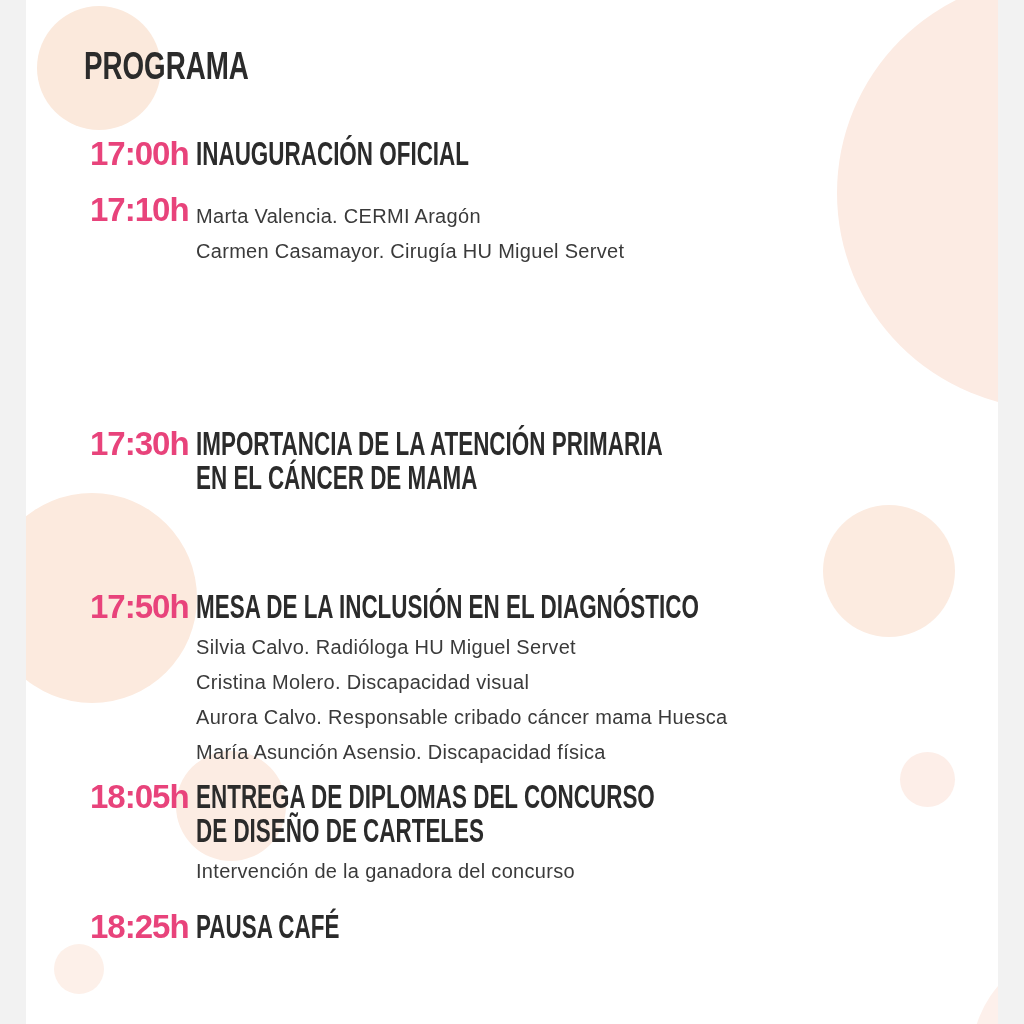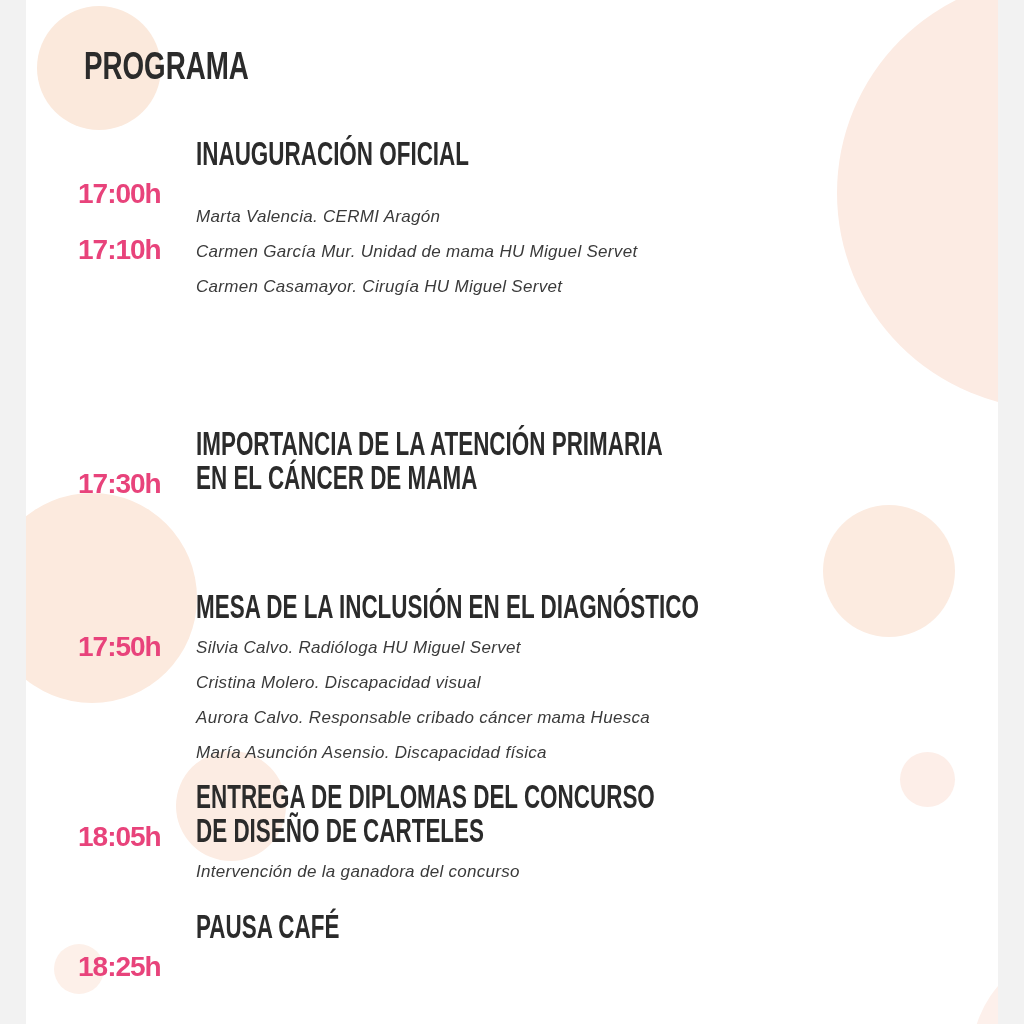--- a/index.html
+++ b/index.html
@@ -28,33 +28,33 @@
   .c-bottom-right  {left:945px; top:945px; width:230px;height:230px;background:#fdf0eb;}
 
   .page-title{
     position:absolute;left:58px;top:47px;margin:0;
     font-size:38px;font-weight:bold;color:var(--heading);
     line-height:38px;letter-spacing:0;
     transform:scaleX(.73);transform-origin:0 0;white-space:nowrap;
   }
   .item{position:absolute;left:0;width:1024px;}
   .time{
-    position:absolute;left:52px;top:0;
-    font-size:28px;font-weight:bold;color:var(--accent);
-    line-height:34px;letter-spacing:-1px;white-space:nowrap;margin-top:40px;
+    position:absolute;left:64px;top:0;
+    font-size:33px;font-weight:bold;color:var(--accent);
+    line-height:34px;letter-spacing:-1px;white-space:nowrap;
   }
   .content{position:absolute;left:170px;top:0;width:800px;}
   .title-line{
     font-size:33px;font-weight:bold;color:var(--heading);
     line-height:34px;white-space:nowrap;
     transform:scaleX(.68);transform-origin:0 50%;
   }
   .speakers{margin-top:6px;}
   .speaker{
-    font-style:italic;font-size:17px;color:var(--speaker);
+    font-size:20px;color:var(--speaker);
     line-height:35px;letter-spacing:.3px;white-space:nowrap;
   }
 </style>
 </head>
 <body>
 
 <div class="canvas">
 
   <div class="circle c-top-left"></div>
   <div class="circle c-top-right"></div>
@@ -75,21 +75,20 @@
             <div class="title-line">INAUGURACIÓN OFICIAL</div>
           </div>
 
     </div>
   </div>
       <div class="item" style="top: 193px;">
     <div class="time">17:10h</div>
     <div class="content">
       <div class="speakers">
             <div class="speaker">Marta Valencia. CERMI Aragón</div>
-            <div class="speaker">Carmen García Mur. Unidad de mama HU Miguel Servet</div>
             <div class="speaker">Carmen Casamayor. Cirugía HU Miguel Servet</div>
           </div>
     </div>
   </div>
       <div class="item" style="top: 427px;">
     <div class="time">17:30h</div>
     <div class="content">
       <div class="titles">
             <div class="title-line">IMPORTANCIA DE LA ATENCIÓN PRIMARIA</div>
             <div class="title-line">EN EL CÁNCER DE MAMA</div>

